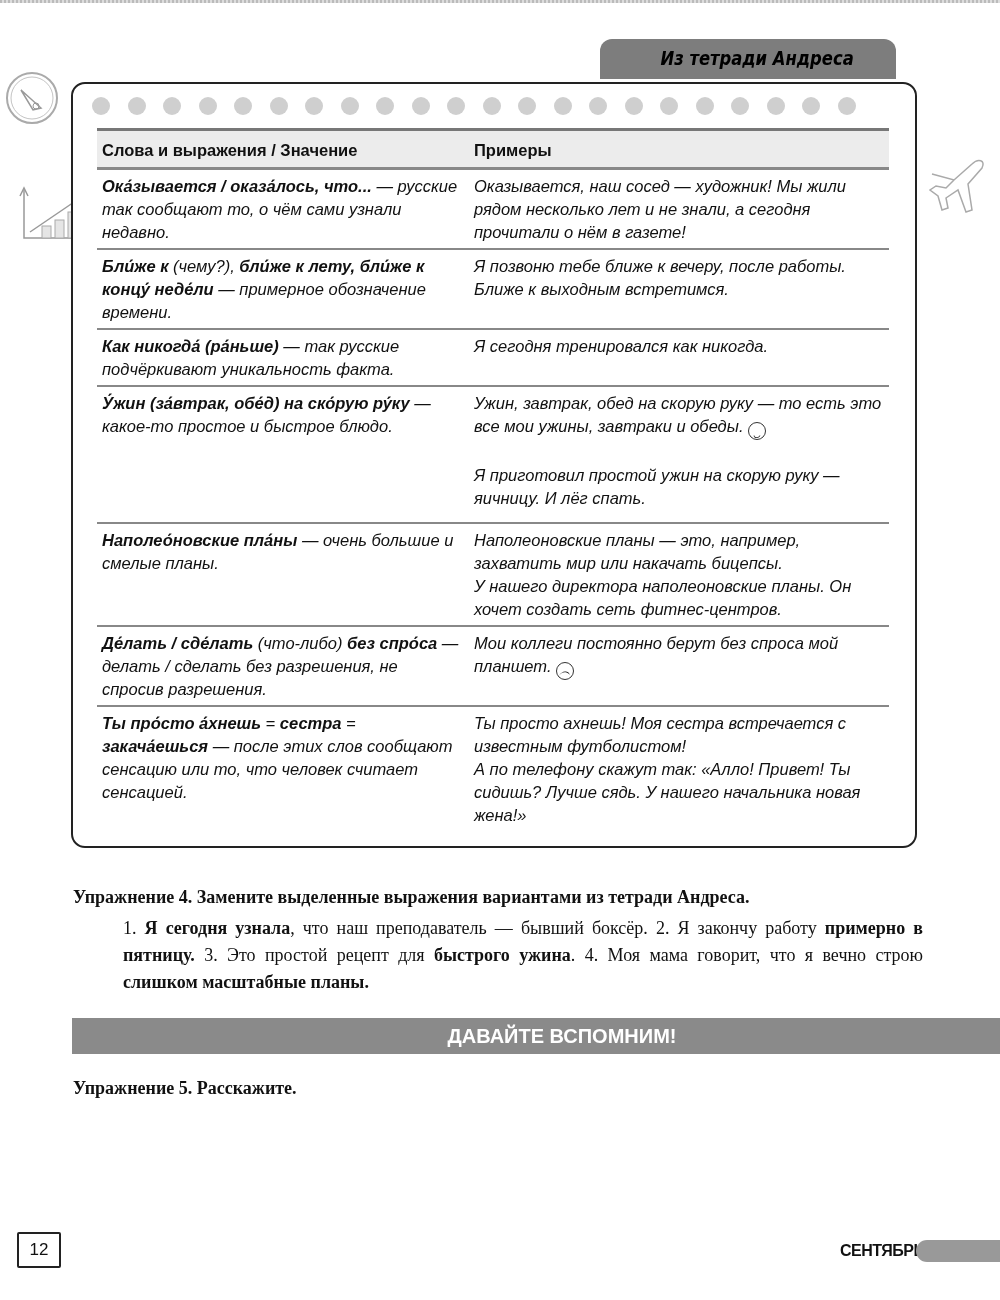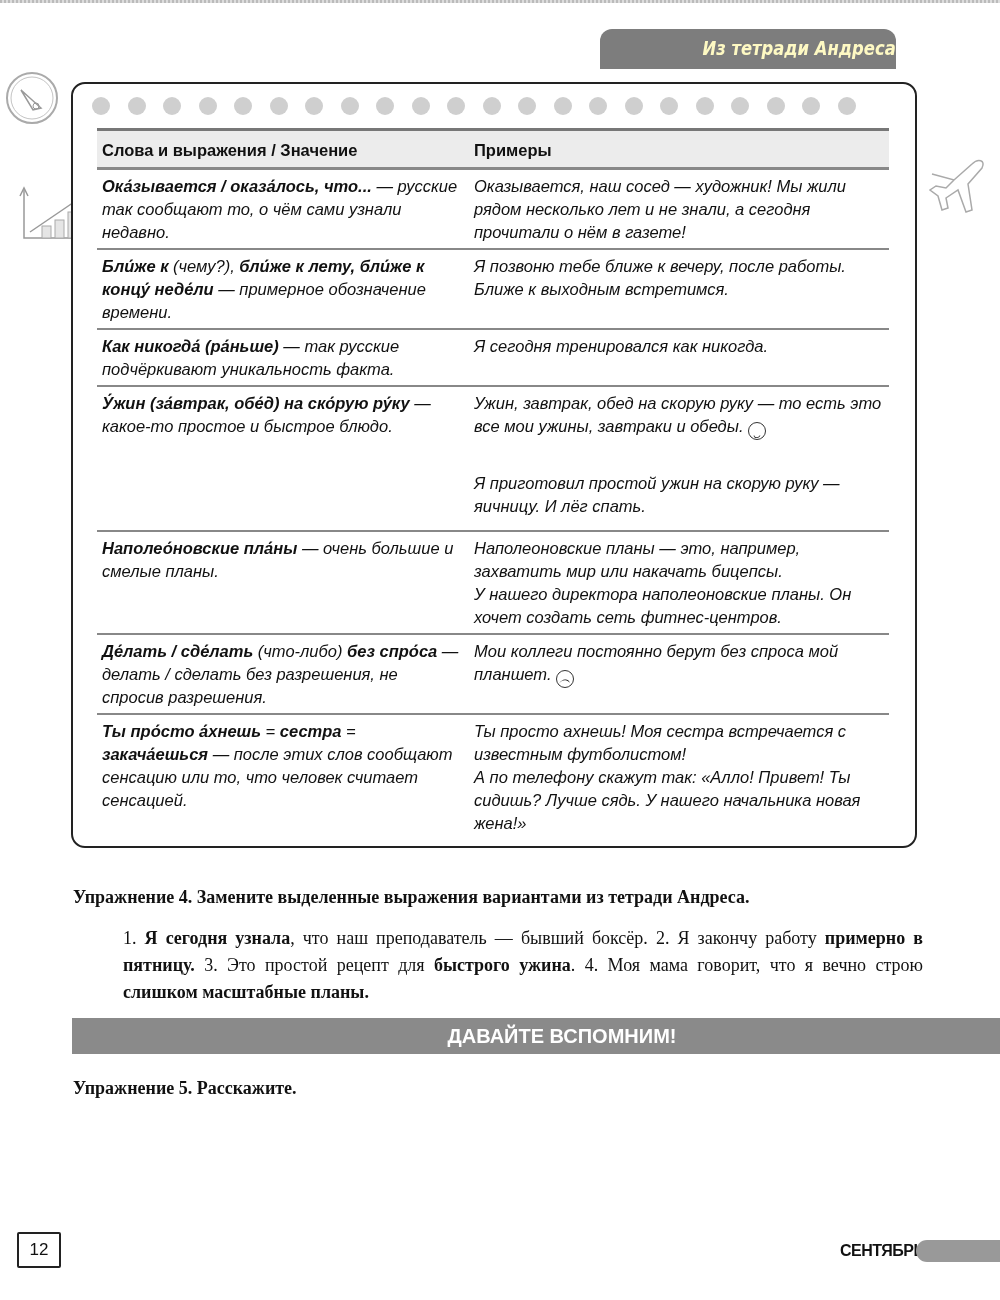--- a/index.html
+++ b/index.html
@@ -6,24 +6,24 @@
   body {
     width: 1000px; height: 1300px; position: relative; overflow: hidden;
     background: #ffffff; color: #111;
     font-family: "Liberation Sans", sans-serif;
   }
   .top-border {
     position: absolute; left: 0; top: 0; width: 1000px; height: 3px;
     background: repeating-linear-gradient(90deg, #bbb 0 2px, #ddd 2px 4px);
   }
   .tab {
-    position: absolute; left: 600px; top: 29px; width: 296px; height: 40px;
+    position: absolute; left: 600px; top: 39px; width: 296px; height: 40px;
     background: #7d7d7d; border-radius: 12px 12px 0 0;
-    color: #fef9c3; font-family: "DejaVu Sans", sans-serif; font-style: italic; font-weight: bold;
-    font-size: 20px; text-align: right; box-sizing: border-box;
+    color: #000000; font-family: "DejaVu Sans", sans-serif; font-style: italic; font-weight: bold;
+    font-size: 20px; text-align: right; padding-right: 42px; box-sizing: border-box;
     line-height: 38px; transform-origin: left;
   }
   .tab span { display: inline-block; transform: scaleX(0.82); transform-origin: right; }
   .card {
     position: absolute; left: 71px; top: 82px; width: 846px; height: 766px;
     border: 2px solid #222; border-radius: 14px; box-sizing: border-box; background: #fff;
   }
   .dots {
     position: absolute; left: 19px; top: 13px; display: flex; gap: 17.5px;
   }
@@ -35,28 +35,28 @@
   table.vocab th {
     text-align: left; font-weight: bold; padding: 8px 5px 5px 5px;
     background: #ececec; border-top: 3px solid #777; border-bottom: 3px solid #888;
   }
   table.vocab td {
     vertical-align: top; padding: 5px 5px 4px 5px; border-bottom: 2px solid #888; font-style: italic;
   }
   table.vocab tr:last-child td { border-bottom: none; }
   .col1 { width: 362px; }
   b { font-weight: bold; }
-  .example-block { margin-bottom: 32px; }
+  .example-block { margin-bottom: 24px; }
   .example-block:last-child { margin-bottom: 8px; }
   .smiley { display: inline-block; width: 18px; height: 18px; border: 1.5px solid #333; border-radius: 50%;
     font-size: 12px; line-height: 17px; text-align: center; vertical-align: -3px; box-sizing: border-box; }
   .serif { font-family: "Liberation Serif", serif; }
   .ex4 { position: absolute; left: 73px; top: 884px; width: 850px; font-size: 18px; line-height: 27px; }
   .ex-title { font-weight: bold; }
-  .ex-body { padding-left: 50px; text-align: justify; margin-top: 14px; }
+  .ex-body { padding-left: 50px; text-align: justify; margin-top: 4px; }
   .banner {
     position: absolute; left: 72px; top: 1018px; width: 980px; height: 36px;
     background: #8a8a8a; color: #fff; text-align: center; line-height: 36px;
     font-weight: bold; font-size: 20px;
   }
   .ex5 { position: absolute; left: 73px; top: 1075px; width: 850px; font-size: 18px; line-height: 27px; }
   .ex5 ol { list-style: none; margin: 4px 0 0 0; padding-left: 50px; }
   .page-num {
     position: absolute; left: 17px; top: 1232px; width: 44px; height: 36px;
     border: 2px solid #222; border-radius: 2px; box-sizing: border-box;

